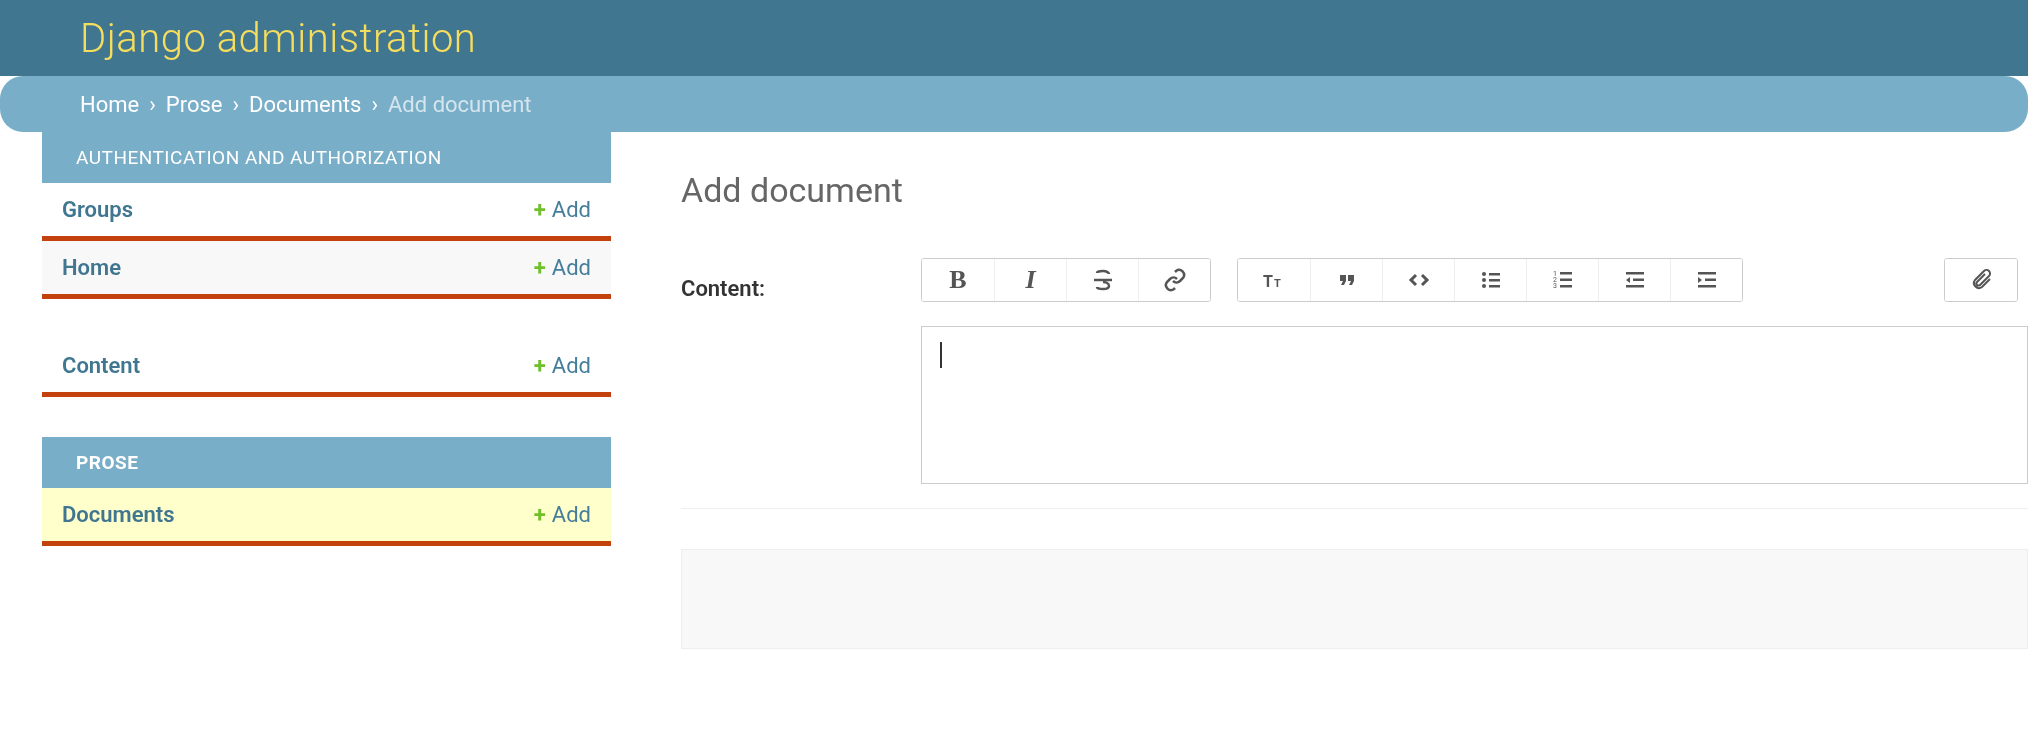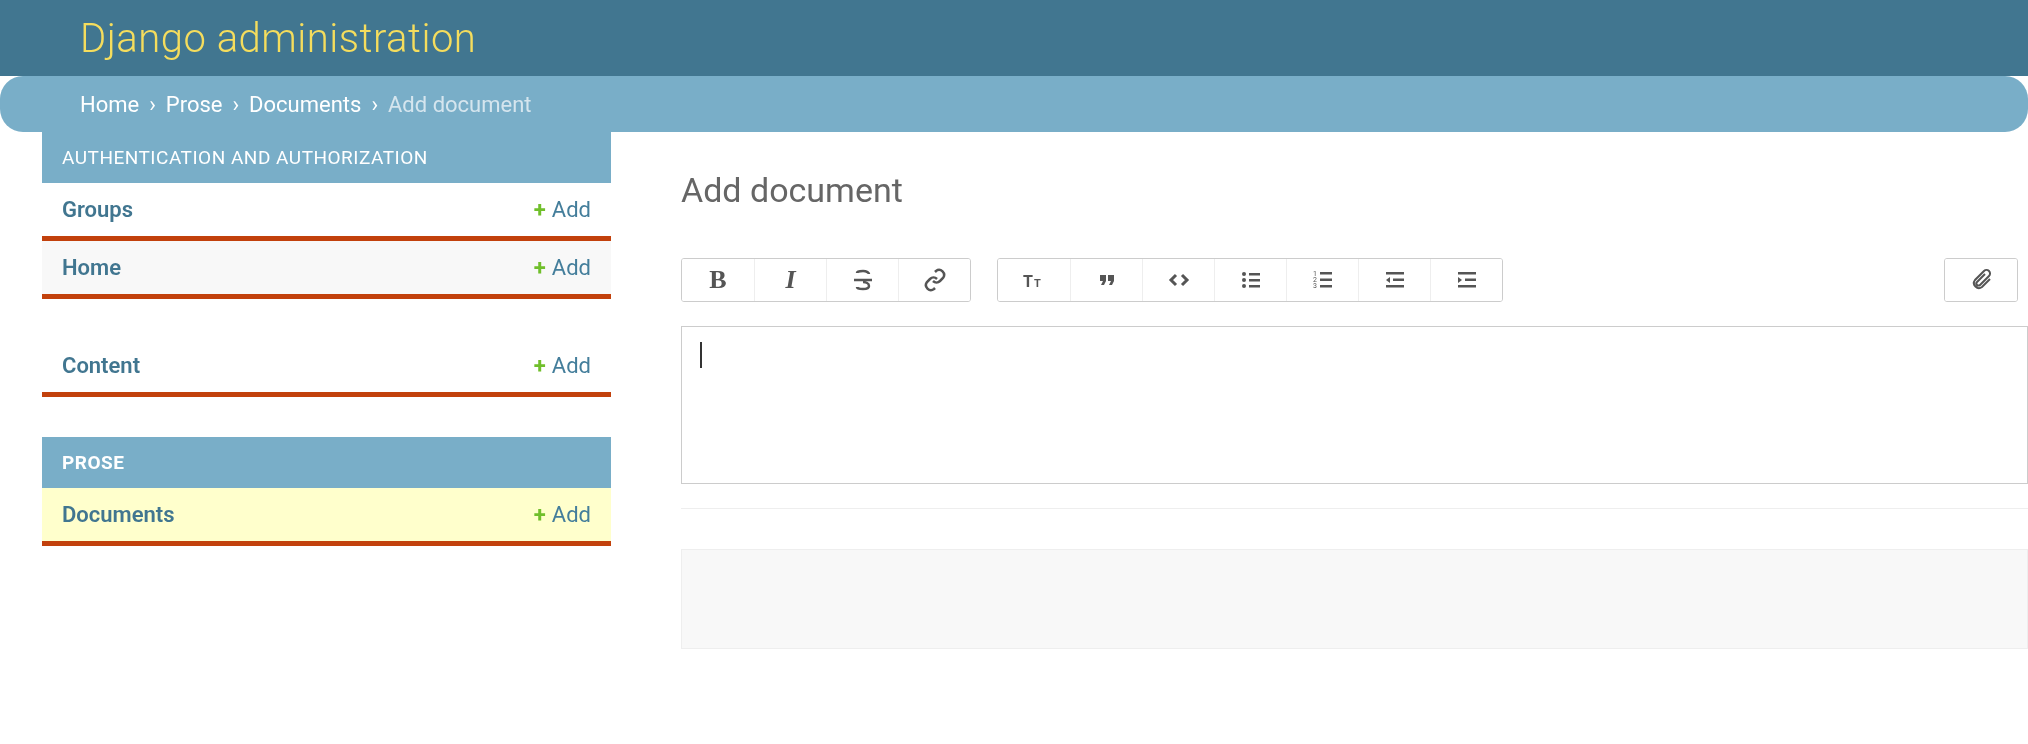--- a/index.html
+++ b/index.html
@@ -35,21 +35,21 @@
 .layout { display: flex; }
 
 
 .sidebar { width: 611px; padding: 0 0 0 42px; }
 .module { margin-bottom: 40px; }
 .module-caption {
   background: #79aec8;
   color: #fff;
   font-size: 19px;
   font-weight: 400;
-  padding: 14px 20px;
+  padding: 14px 34px;
   letter-spacing: 0.5px;
   text-transform: uppercase;
 }
 .module-caption.current-app { font-weight: 700; }
 .module-row {
   display: flex;
   justify-content: space-between;
   align-items: center;
   padding: 14px 20px;
   border-bottom: 5px solid #c2410c;
@@ -170,20 +170,21 @@
         </span>
       </div>
     </div>
 
   </div>
 
   <div class="main">
     <h1 class="page-title">Add document</h1>
 
     <div class="form-row">
+      <div class="field-label">Content:</div>
 
       <div class="editor-wrap">
         <div class="toolbar">
 
           <div class="toolbar-group">
             <div class="tool-btn bold">B</div>
             <div class="tool-btn italic">I</div>
             <div class="tool-btn">
               <svg viewBox="0 0 24 24" fill="none" stroke="currentColor" stroke-width="2.5">
                 <path d="M6 5c0-1 2-2 6-2s6 2 6 3M6 19c0 1 2 2 6 2s6-1 6-3c0-3-4-4-6-4"></path>

